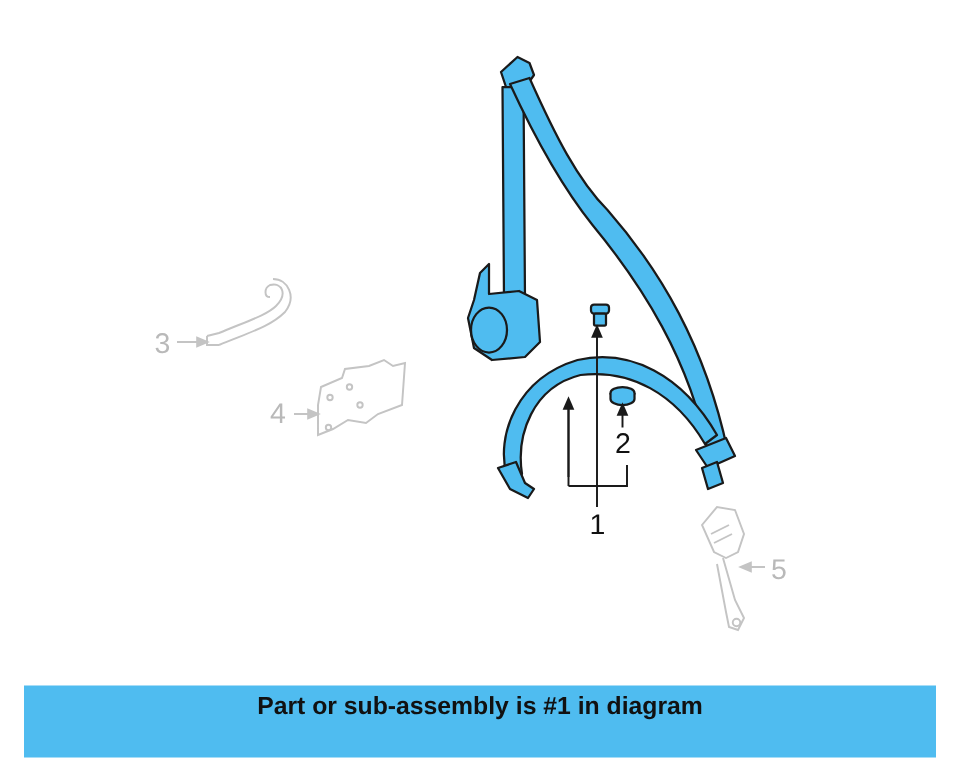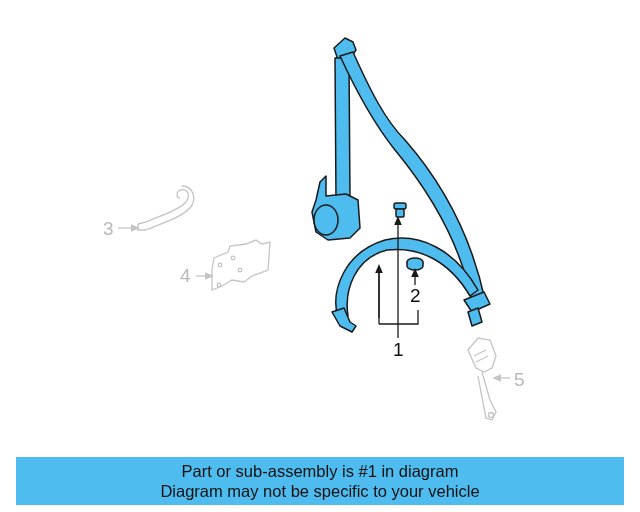--- a/index.html
+++ b/index.html
@@ -9,21 +9,21 @@
     }
     #diagram { position: absolute; left: 0; top: 0; width: 640px; height: 512px; }
     .callout { font-family: "Liberation Sans", sans-serif; font-size: 19px; }
     .callout.main { fill: #111111; }
     .callout.ghost { fill: #b9b9b9; }
     #banner {
       position: absolute; left: 16px; top: 457px; width: 608px; height: 48px;
       background: #4fbcf0; color: #111111; text-align: center;
       font-size: 16.5px; line-height: 20px; padding-top: 4px; box-sizing: border-box;
     }
-    #banner div { white-space: nowrap; }
+    #banner div { white-space: nowrap; font-weight: bold; }
   </style>
 </head>
 <body>
 
 <svg id="diagram" viewBox="0 0 640 512" xmlns="http://www.w3.org/2000/svg">
   <defs>
     <marker id="arrowDark" markerWidth="8" markerHeight="8" refX="4" refY="4" orient="auto">
       <path d="M0,1 L7,4 L0,7 Z" fill="#1a1a1a"></path>
     </marker>
     <marker id="arrowGhost" markerWidth="8" markerHeight="8" refX="4" refY="4" orient="auto">
@@ -91,14 +91,13 @@
     <path d="M474,356 L486,350 M476,362 L488,356"></path>
     <path d="M482,372 L490,400 L496,412 L492,420 L486,418 L484,408 L478,376"></path>
     <circle cx="491" cy="415" r="2.5"></circle>
     <path d="M510,378 L496,378" marker-end="url(#arrowGhost)"></path>
   </g>
   <text class="callout ghost" x="514" y="386">5</text>
 </svg>
 
 <div id="banner">
   <div>Part or sub-assembly is #1 in diagram</div>
-  <div>Diagram may not be specific to your vehicle</div>
 </div>
 
 </body></html>

